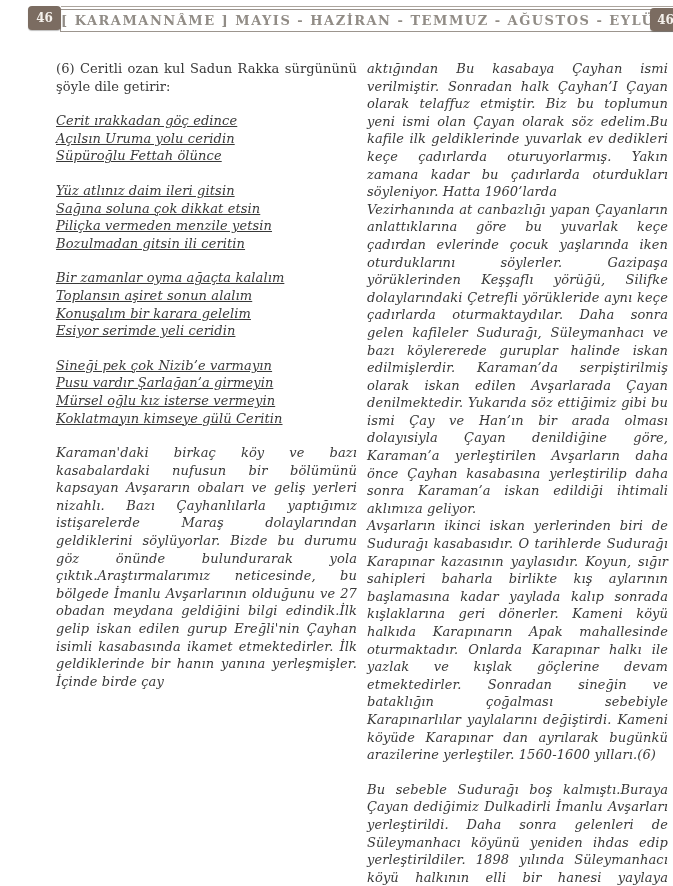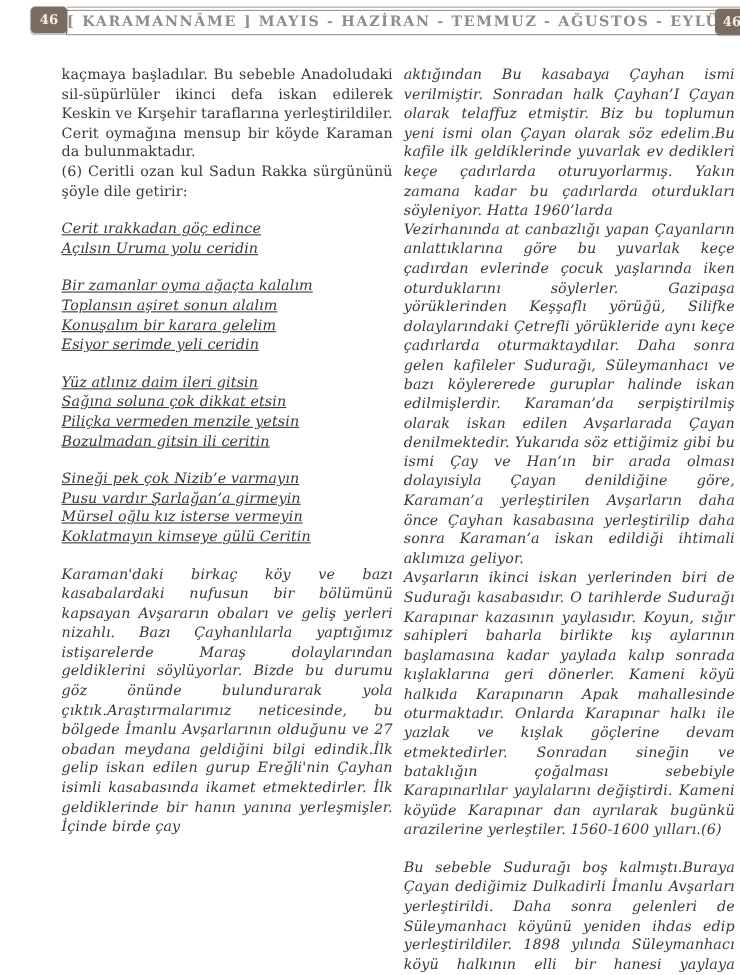--- a/index.html
+++ b/index.html
@@ -67,40 +67,40 @@
     <div class="badge badge-left">46</div>
     <div class="bar">
       <span class="title">[ KARAMANNÂME ] MAYIS - HAZİRAN - TEMMUZ - AĞUSTOS - EYLÜL - EKİM</span>
       <div class="badge badge-right">46</div>
     </div>
   </div>
 
   <div class="content">
 
     <div class="col">
-      <p>kaçmaya başladılar. Bu sebeble Anadoludaki sil-süpürlüler ikinci defa iskan edilerek Keskin ve Kırşehir taraflarına yerleştirildiler. Cerit oymağına mensup bir köyde Karaman da bulunmaktadır.</p>
       <p>(6)   Ceritli ozan kul Sadun Rakka sürgününü şöyle dile getirir:</p>
 
       <div class="poem">
         <div class="poem-line">Cerit ırakkadan göç edince</div>
         <div class="poem-line">Açılsın Uruma yolu ceridin</div>
+        <div class="poem-line">Süpüroğlu Fettah ölünce</div>
+      </div>
+
+      <div class="poem gap-before">
+        <div class="poem-line">Yüz atlınız daim ileri gitsin</div>
+        <div class="poem-line">Sağına soluna çok dikkat etsin</div>
+        <div class="poem-line">Piliçka vermeden menzile yetsin</div>
+        <div class="poem-line">Bozulmadan gitsin ili ceritin</div>
       </div>
 
       <div class="poem">
         <div class="poem-line">Bir zamanlar oyma ağaçta kalalım</div>
         <div class="poem-line">Toplansın aşiret sonun alalım</div>
         <div class="poem-line">Konuşalım bir karara gelelim</div>
         <div class="poem-line">Esiyor serimde yeli ceridin</div>
-      </div>
-
-      <div class="poem gap-before">
-        <div class="poem-line">Yüz atlınız daim ileri gitsin</div>
-        <div class="poem-line">Sağına soluna çok dikkat etsin</div>
-        <div class="poem-line">Piliçka vermeden menzile yetsin</div>
-        <div class="poem-line">Bozulmadan gitsin ili ceritin</div>
       </div>
 
 
       <div class="poem">
         <div class="poem-line">Sineği pek çok Nizib’e varmayın</div>
         <div class="poem-line">Pusu vardır Şarlağan’a girmeyin</div>
         <div class="poem-line">Mürsel oğlu kız isterse vermeyin</div>
         <div class="poem-line">Koklatmayın kimseye gülü Ceritin</div>
       </div>
 

